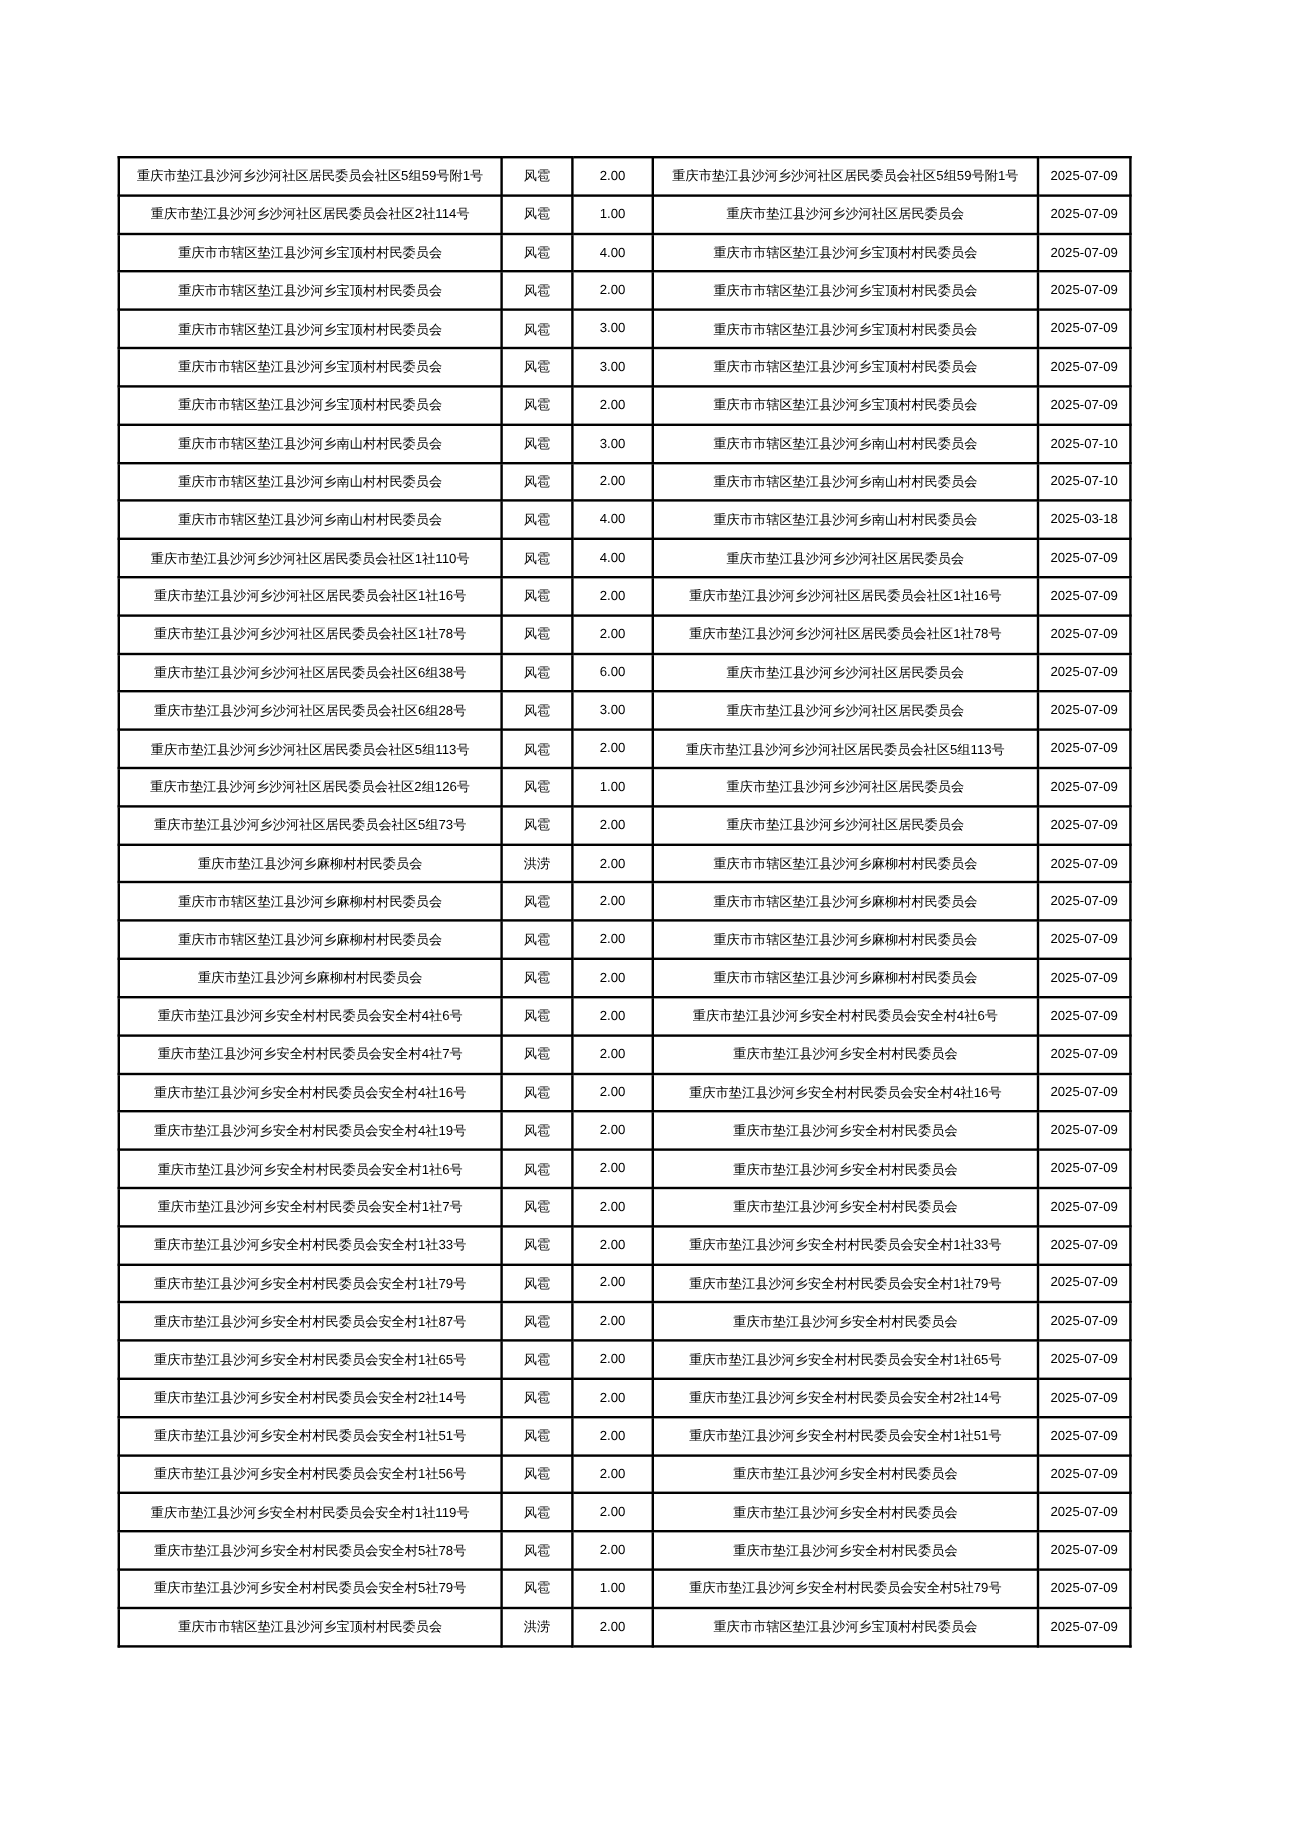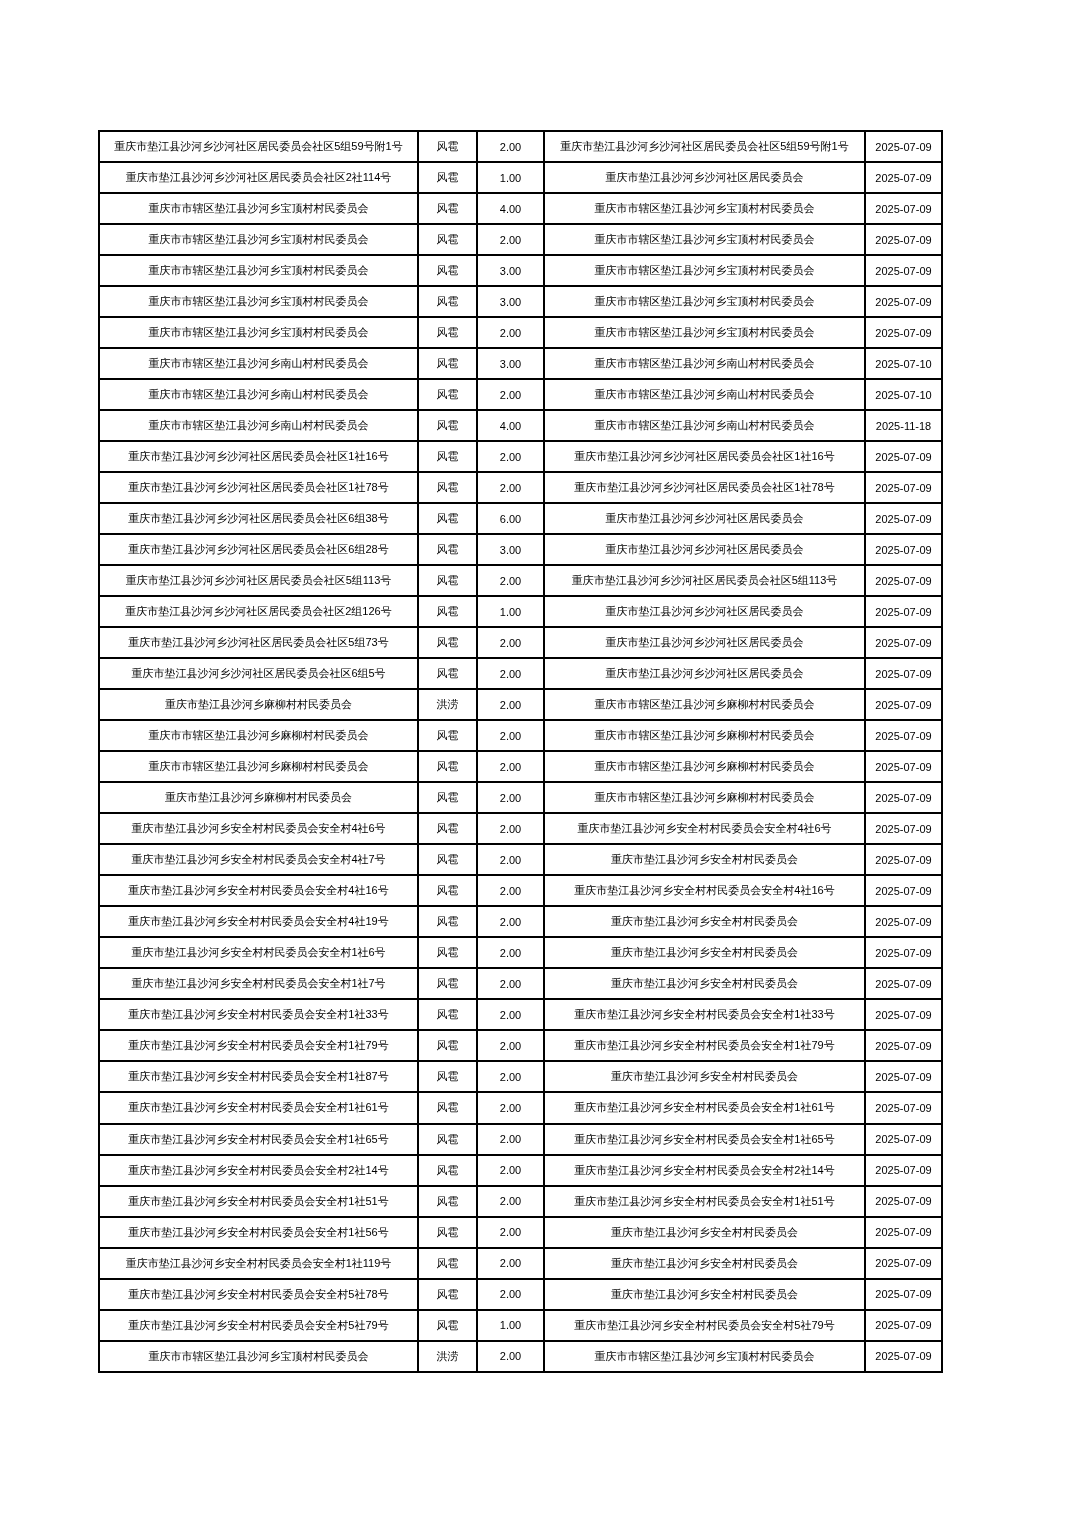--- a/index.html
+++ b/index.html
@@ -111,21 +111,28 @@
           <td>风雹</td>
           <td>2.00</td>
           <td>重庆市市辖区垫江县沙河乡南山村村民委员会</td>
           <td>2025-07-10</td>
         </tr>
         <tr>
           <td>重庆市市辖区垫江县沙河乡南山村村民委员会</td>
           <td>风雹</td>
           <td>4.00</td>
           <td>重庆市市辖区垫江县沙河乡南山村村民委员会</td>
-          <td>2025-11-18</td>
+          <td>2025-03-18</td>
+        </tr>
+        <tr>
+          <td>重庆市垫江县沙河乡沙河社区居民委员会社区1社110号</td>
+          <td>风雹</td>
+          <td>4.00</td>
+          <td>重庆市垫江县沙河乡沙河社区居民委员会</td>
+          <td>2025-07-09</td>
         </tr>
         <tr>
           <td>重庆市垫江县沙河乡沙河社区居民委员会社区1社16号</td>
           <td>风雹</td>
           <td>2.00</td>
           <td>重庆市垫江县沙河乡沙河社区居民委员会社区1社16号</td>
           <td>2025-07-09</td>
         </tr>
         <tr>
           <td>重庆市垫江县沙河乡沙河社区居民委员会社区1社78号</td>
@@ -157,27 +164,20 @@
         </tr>
         <tr>
           <td>重庆市垫江县沙河乡沙河社区居民委员会社区2组126号</td>
           <td>风雹</td>
           <td>1.00</td>
           <td>重庆市垫江县沙河乡沙河社区居民委员会</td>
           <td>2025-07-09</td>
         </tr>
         <tr>
           <td>重庆市垫江县沙河乡沙河社区居民委员会社区5组73号</td>
-          <td>风雹</td>
-          <td>2.00</td>
-          <td>重庆市垫江县沙河乡沙河社区居民委员会</td>
-          <td>2025-07-09</td>
-        </tr>
-        <tr>
-          <td>重庆市垫江县沙河乡沙河社区居民委员会社区6组5号</td>
           <td>风雹</td>
           <td>2.00</td>
           <td>重庆市垫江县沙河乡沙河社区居民委员会</td>
           <td>2025-07-09</td>
         </tr>
         <tr>
           <td>重庆市垫江县沙河乡麻柳村村民委员会</td>
           <td>洪涝</td>
           <td>2.00</td>
           <td>重庆市市辖区垫江县沙河乡麻柳村村民委员会</td>
@@ -258,27 +258,20 @@
           <td>风雹</td>
           <td>2.00</td>
           <td>重庆市垫江县沙河乡安全村村民委员会安全村1社79号</td>
           <td>2025-07-09</td>
         </tr>
         <tr>
           <td>重庆市垫江县沙河乡安全村村民委员会安全村1社87号</td>
           <td>风雹</td>
           <td>2.00</td>
           <td>重庆市垫江县沙河乡安全村村民委员会</td>
-          <td>2025-07-09</td>
-        </tr>
-        <tr>
-          <td>重庆市垫江县沙河乡安全村村民委员会安全村1社61号</td>
-          <td>风雹</td>
-          <td>2.00</td>
-          <td>重庆市垫江县沙河乡安全村村民委员会安全村1社61号</td>
           <td>2025-07-09</td>
         </tr>
         <tr>
           <td>重庆市垫江县沙河乡安全村村民委员会安全村1社65号</td>
           <td>风雹</td>
           <td>2.00</td>
           <td>重庆市垫江县沙河乡安全村村民委员会安全村1社65号</td>
           <td>2025-07-09</td>
         </tr>
         <tr>

